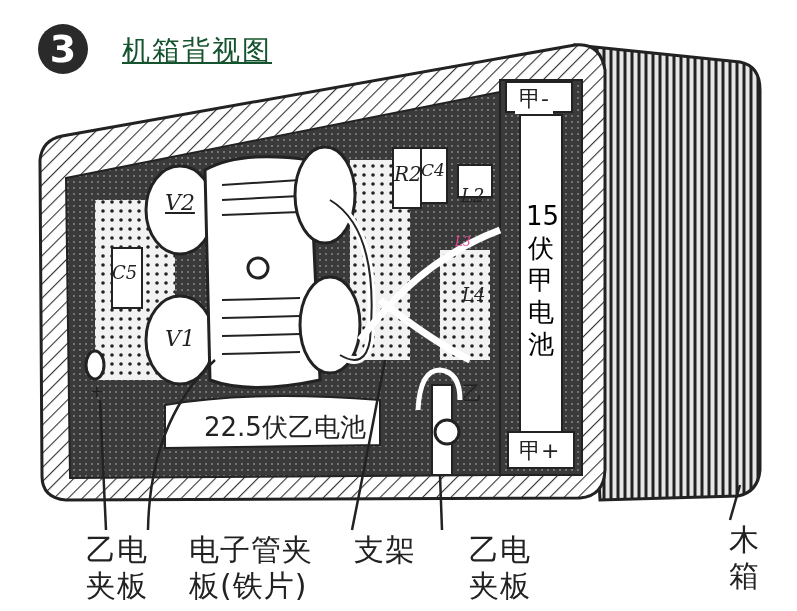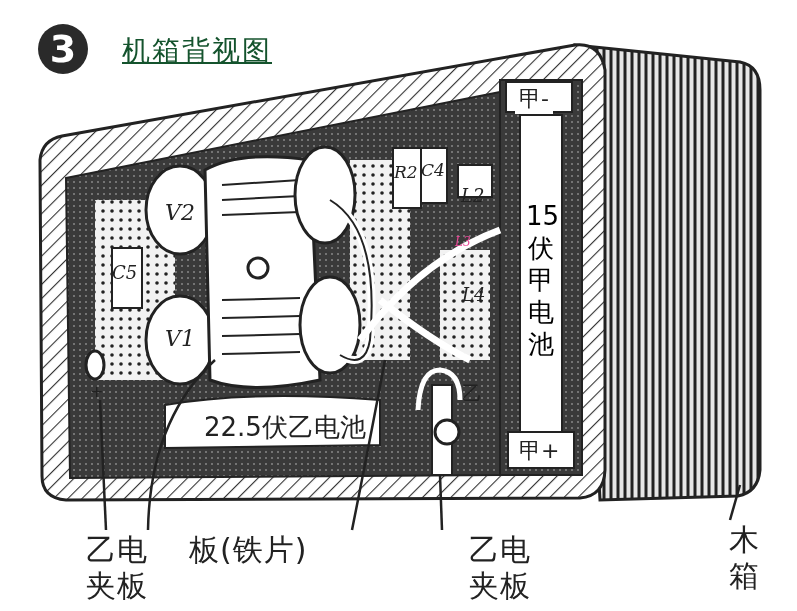--- a/index.html
+++ b/index.html
@@ -93,24 +93,24 @@
 
   <g stroke="#222" stroke-width="2.5" fill="none">
     <path d="M100 400 L106 530"></path>
     <path d="M215 360 Q150 420 148 530"></path>
     <path d="M385 360 Q370 440 352 530"></path>
     <path d="M440 475 L442 530"></path>
     <path d="M740 485 L730 520"></path>
   </g>
 </svg>
 
-<div class="inlbl" style="left:165px;top:200px;">V2</div>
+<div class="inlbl" style="left:165px;top:190px;text-decoration:underline;">V2</div>
 <div class="inlbl" style="left:165px;top:326px;">V1</div>
 <div class="inlbl" style="left:112px;top:262px;font-size:18px;">C5</div>
-<div class="inlbl" style="left:394px;top:162px;font-size:17px;">R2</div>
+<div class="inlbl" style="left:394px;top:162px;font-size:20px;">R2</div>
 <div class="inlbl" style="left:421px;top:160px;font-size:17px;">C4</div>
 <div class="inlbl" style="left:461px;top:185px;font-size:18px;">L2</div>
 <div class="inlbl" style="left:455px;top:235px;font-size:12px;color:#ec4899;">L3</div>
 <div class="inlbl" style="left:462px;top:284px;font-size:18px;">L4</div>
 
 <div class="tag" style="left:515px;top:84px;">甲-</div>
 <div class="tag" style="left:515px;top:436px;">甲+</div>
 
 <div>
   <div class="vtext" style="left:526px;top:200px;">15</div>
@@ -122,23 +122,25 @@
 
 <div class="battB" style="left:174px;top:410px;margin-left:30px;">22.5伏乙电池</div>
 <div class="abs" style="left:462px;top:380px;font-size:20px;">乙</div>
 <div class="abs" style="left:90px;top:382px;font-size:16px;">+</div>
 
 <div class="lbl" style="left:62px;top:532px;">
   <div>乙电</div>
   <div>夹板</div>
 </div>
 <div class="lbl" style="left:165px;top:532px;">
+  <div>电子管夹</div>
   <div>板(铁片)</div>
 </div>
 <div class="lbl" style="left:330px;top:532px;">
+  <div>支架</div>
 </div>
 <div class="lbl" style="left:445px;top:532px;">
   <div>乙电</div>
   <div>夹板</div>
 </div>
 <div class="lbl" style="left:705px;top:522px;">
   <div>木</div>
   <div>箱</div>
 </div>
 

